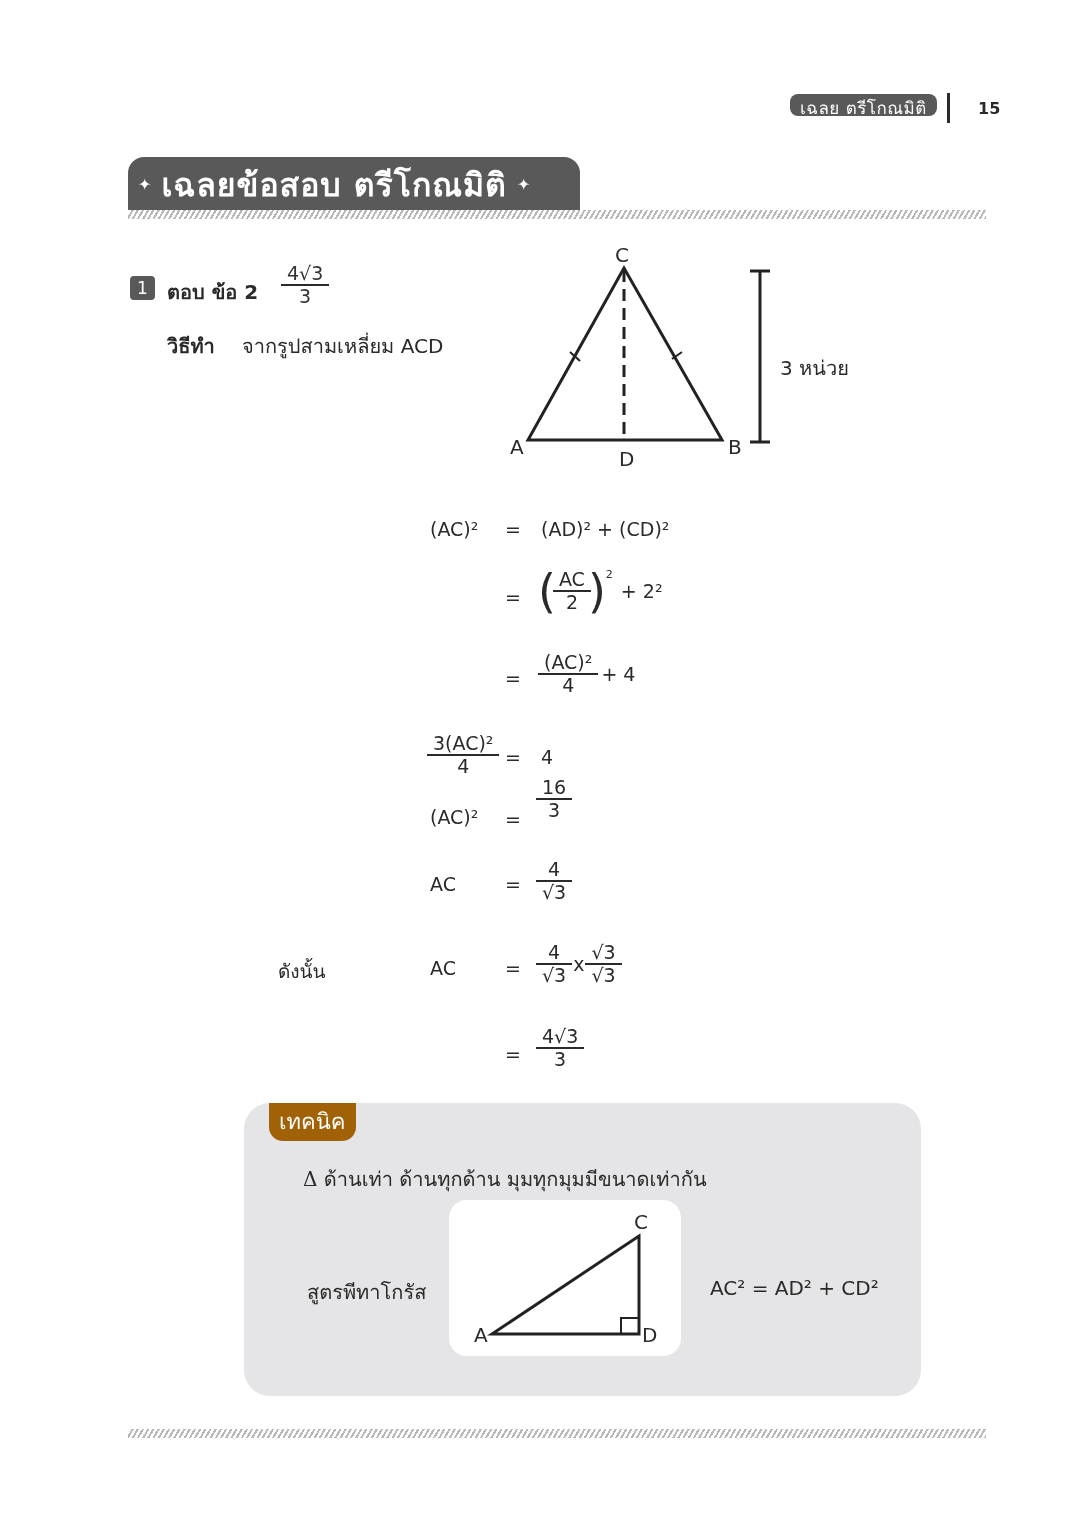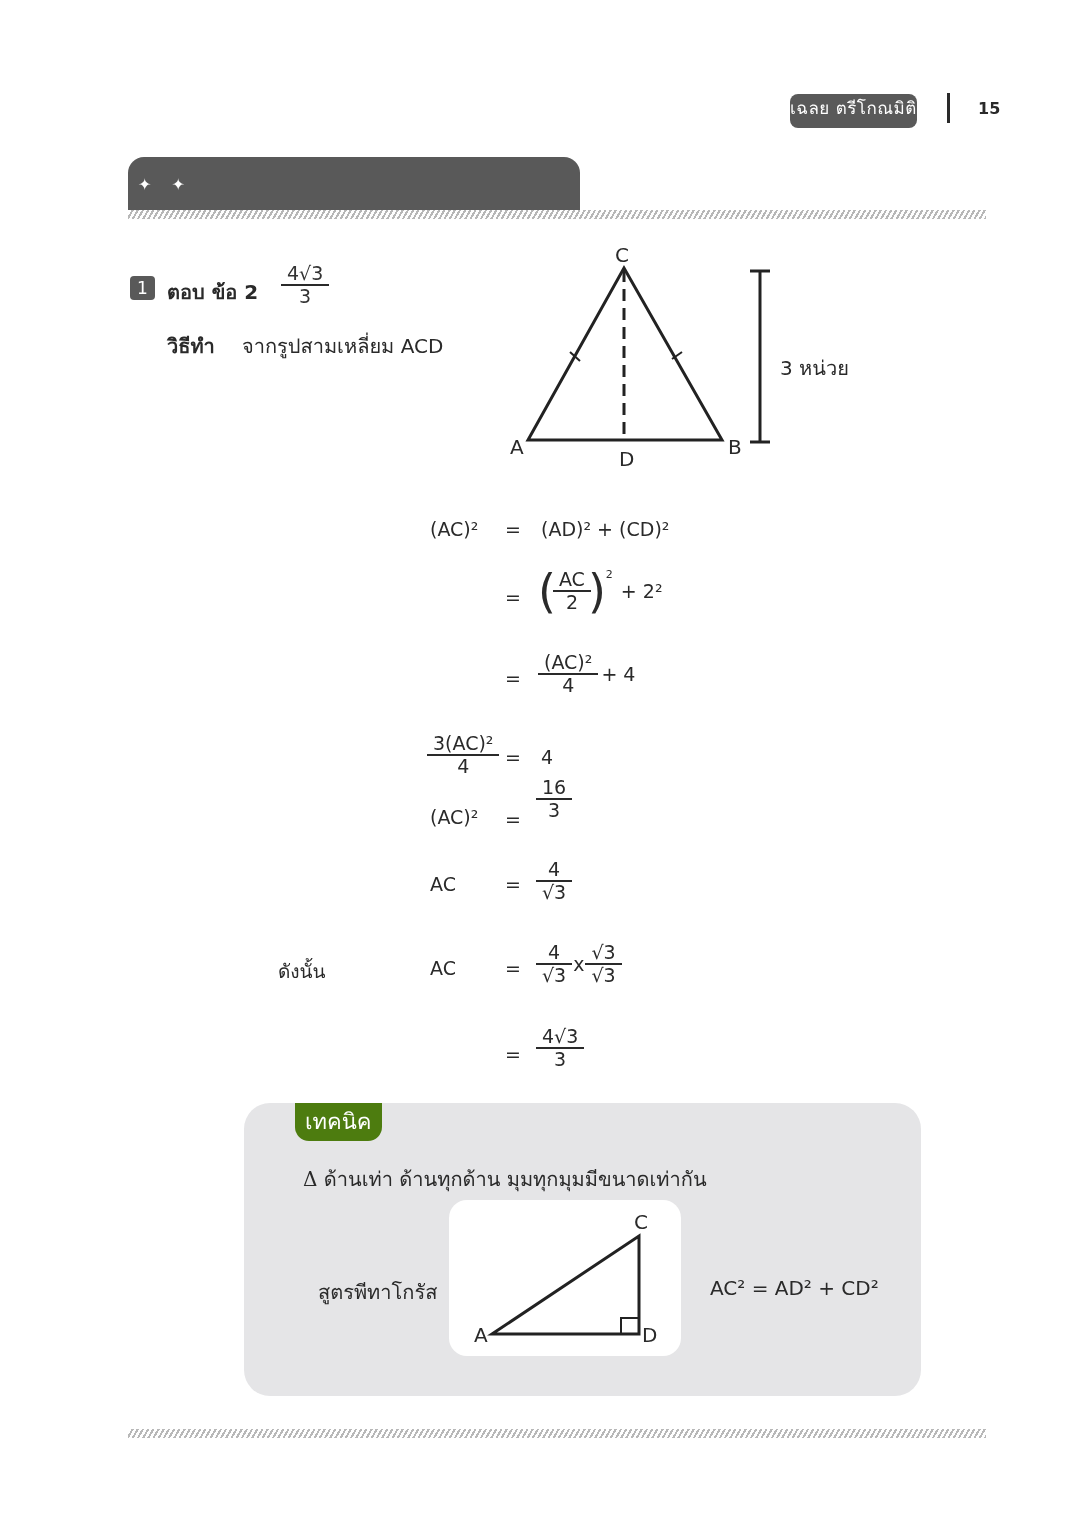--- a/index.html
+++ b/index.html
@@ -1,46 +1,47 @@
 <!DOCTYPE html>
 <html><head>
 <meta charset="utf-8">
 <style>
   html, body { margin:0; padding:0; }
   body { width:1092px; height:1535px; background:#ffffff; position:relative; font-family:"DejaVu Sans", sans-serif; color:#2a2a2a; overflow:hidden; }
   .abs { position:absolute; }
   .hatch { background: repeating-linear-gradient(-60deg, #b8b8b8 0 2px, #ffffff 2px 4.5px); height:9px; }
-  .header-badge { left:790px; top:94px; height:34px; background:#595959; color:#fff; border-radius:8px; font-size:17px; line-height:29px; padding:0 0; letter-spacing:0.5px; }
+  .header-badge { left:790px; top:94px; height:22px; background:#595959; color:#fff; border-radius:8px; font-size:17px; line-height:29px; padding:0 10px; letter-spacing:0.5px; }
   .header-sep { left:947px; top:93px; width:3px; height:30px; background:#2a2a2a; }
   .page-num { left:966px; top:99px; font-size:16px; font-weight:bold;margin-left:12px; }
   .title-tab { left:128px; top:157px; width:452px; height:54px; background:#595959; border-radius:16px 16px 0 0; color:#fff; display:flex; align-items:center; }
   .title-tab .star { font-size:16px; margin:0 10px; }
   .title-tab .title-text { font-size:32px; font-weight:bold; letter-spacing:1px; }
   .num-badge { left:130px; top:276px; width:25px; height:24px; background:#595959; color:#fff; border-radius:4px; font-size:17px; text-align:center; line-height:24px; }
   .t18 { font-size:20px; }
   .bold { font-weight:bold; }
   .frac { display:inline-flex; flex-direction:column; align-items:center; vertical-align:middle; }
   .frac .num { padding:0 3px; line-height:1.1; }
   .frac .den { border-top:2px solid #2a2a2a; padding:0 3px; line-height:1.1; width:100%; text-align:center; }
   sup { font-size:11px; }
   .math { font-size:19px; color:#333; }
   .eq { position:absolute; font-size:19px; }
   .tech-box { left:244px; top:1103px; width:677px; height:293px; background:#e5e5e7; border-radius:26px; }
-  .tech-tag { left:269px; top:1103px; height:38px; padding:0 10px; background:#4d7c0f; color:#fff; border-radius:0 0 14px 14px; font-size:22px; line-height:38px;margin-left:26px; }
+  .tech-tag { left:269px; top:1103px; height:38px; padding:0 10px; background:#a16207; color:#fff; border-radius:0 0 14px 14px; font-size:22px; line-height:38px; }
   .tri-card { left:449px; top:1200px; width:232px; height:156px; background:#fff; border-radius:18px; }
 </style>
 </head>
 <body>
 
 <div class="abs header-badge">เฉลย ตรีโกณมิติ</div>
 <div class="abs header-sep"></div>
 <div class="abs page-num">15</div>
 
 <div class="abs title-tab">
   <span class="star">✦</span>
+  <span class="title-text">เฉลยข้อสอบ ตรีโกณมิติ</span>
   <span class="star">✦</span>
 </div>
 <div class="abs hatch" style="left:128px; top:210px; width:858px;"></div>
 
 <div class="abs num-badge">1</div>
 <div class="abs t18 bold" style="left:167px; top:276px;">ตอบ ข้อ 2</div>
 <div class="abs math" style="left:284px; top:263px;">
   <span class="frac">
       <span class="num">4√3</span>
       <span class="den">3</span>
@@ -138,21 +139,21 @@
       <span class="den">3</span>
     </span>
 </div>
 
 <div class="abs tech-box"></div>
 <div class="abs tech-tag">เทคนิค</div>
 <div class="abs t18" style="left:303px; top:1163px;">
   <span style="font-family:'DejaVu Serif', serif;">Δ</span>
   <span>ด้านเท่า ด้านทุกด้าน มุมทุกมุมมีขนาดเท่ากัน</span>
 </div>
-<div class="abs t18" style="left:318px; top:1276px;font-family:Liberation Serif, serif;">สูตรพีทาโกรัส</div>
+<div class="abs t18" style="left:307px; top:1276px;font-family:Liberation Serif, serif;">สูตรพีทาโกรัส</div>
 <div class="abs tri-card">
   <svg width="232" height="156" viewBox="0 0 232 156">
     <polygon points="43,134 190,36 190,134" fill="none" stroke="#222" stroke-width="3"></polygon>
     <rect x="172" y="118" width="18" height="16" fill="none" stroke="#222" stroke-width="2"></rect>
   </svg>
 </div>
 <div class="abs t18" style="left:634px; top:1210px;">C</div>
 <div class="abs t18" style="left:474px; top:1323px;">A</div>
 <div class="abs t18" style="left:642px; top:1323px;">D</div>
 <div class="abs t18" style="left:710px; top:1276px;">AC² = AD² + CD²</div>

